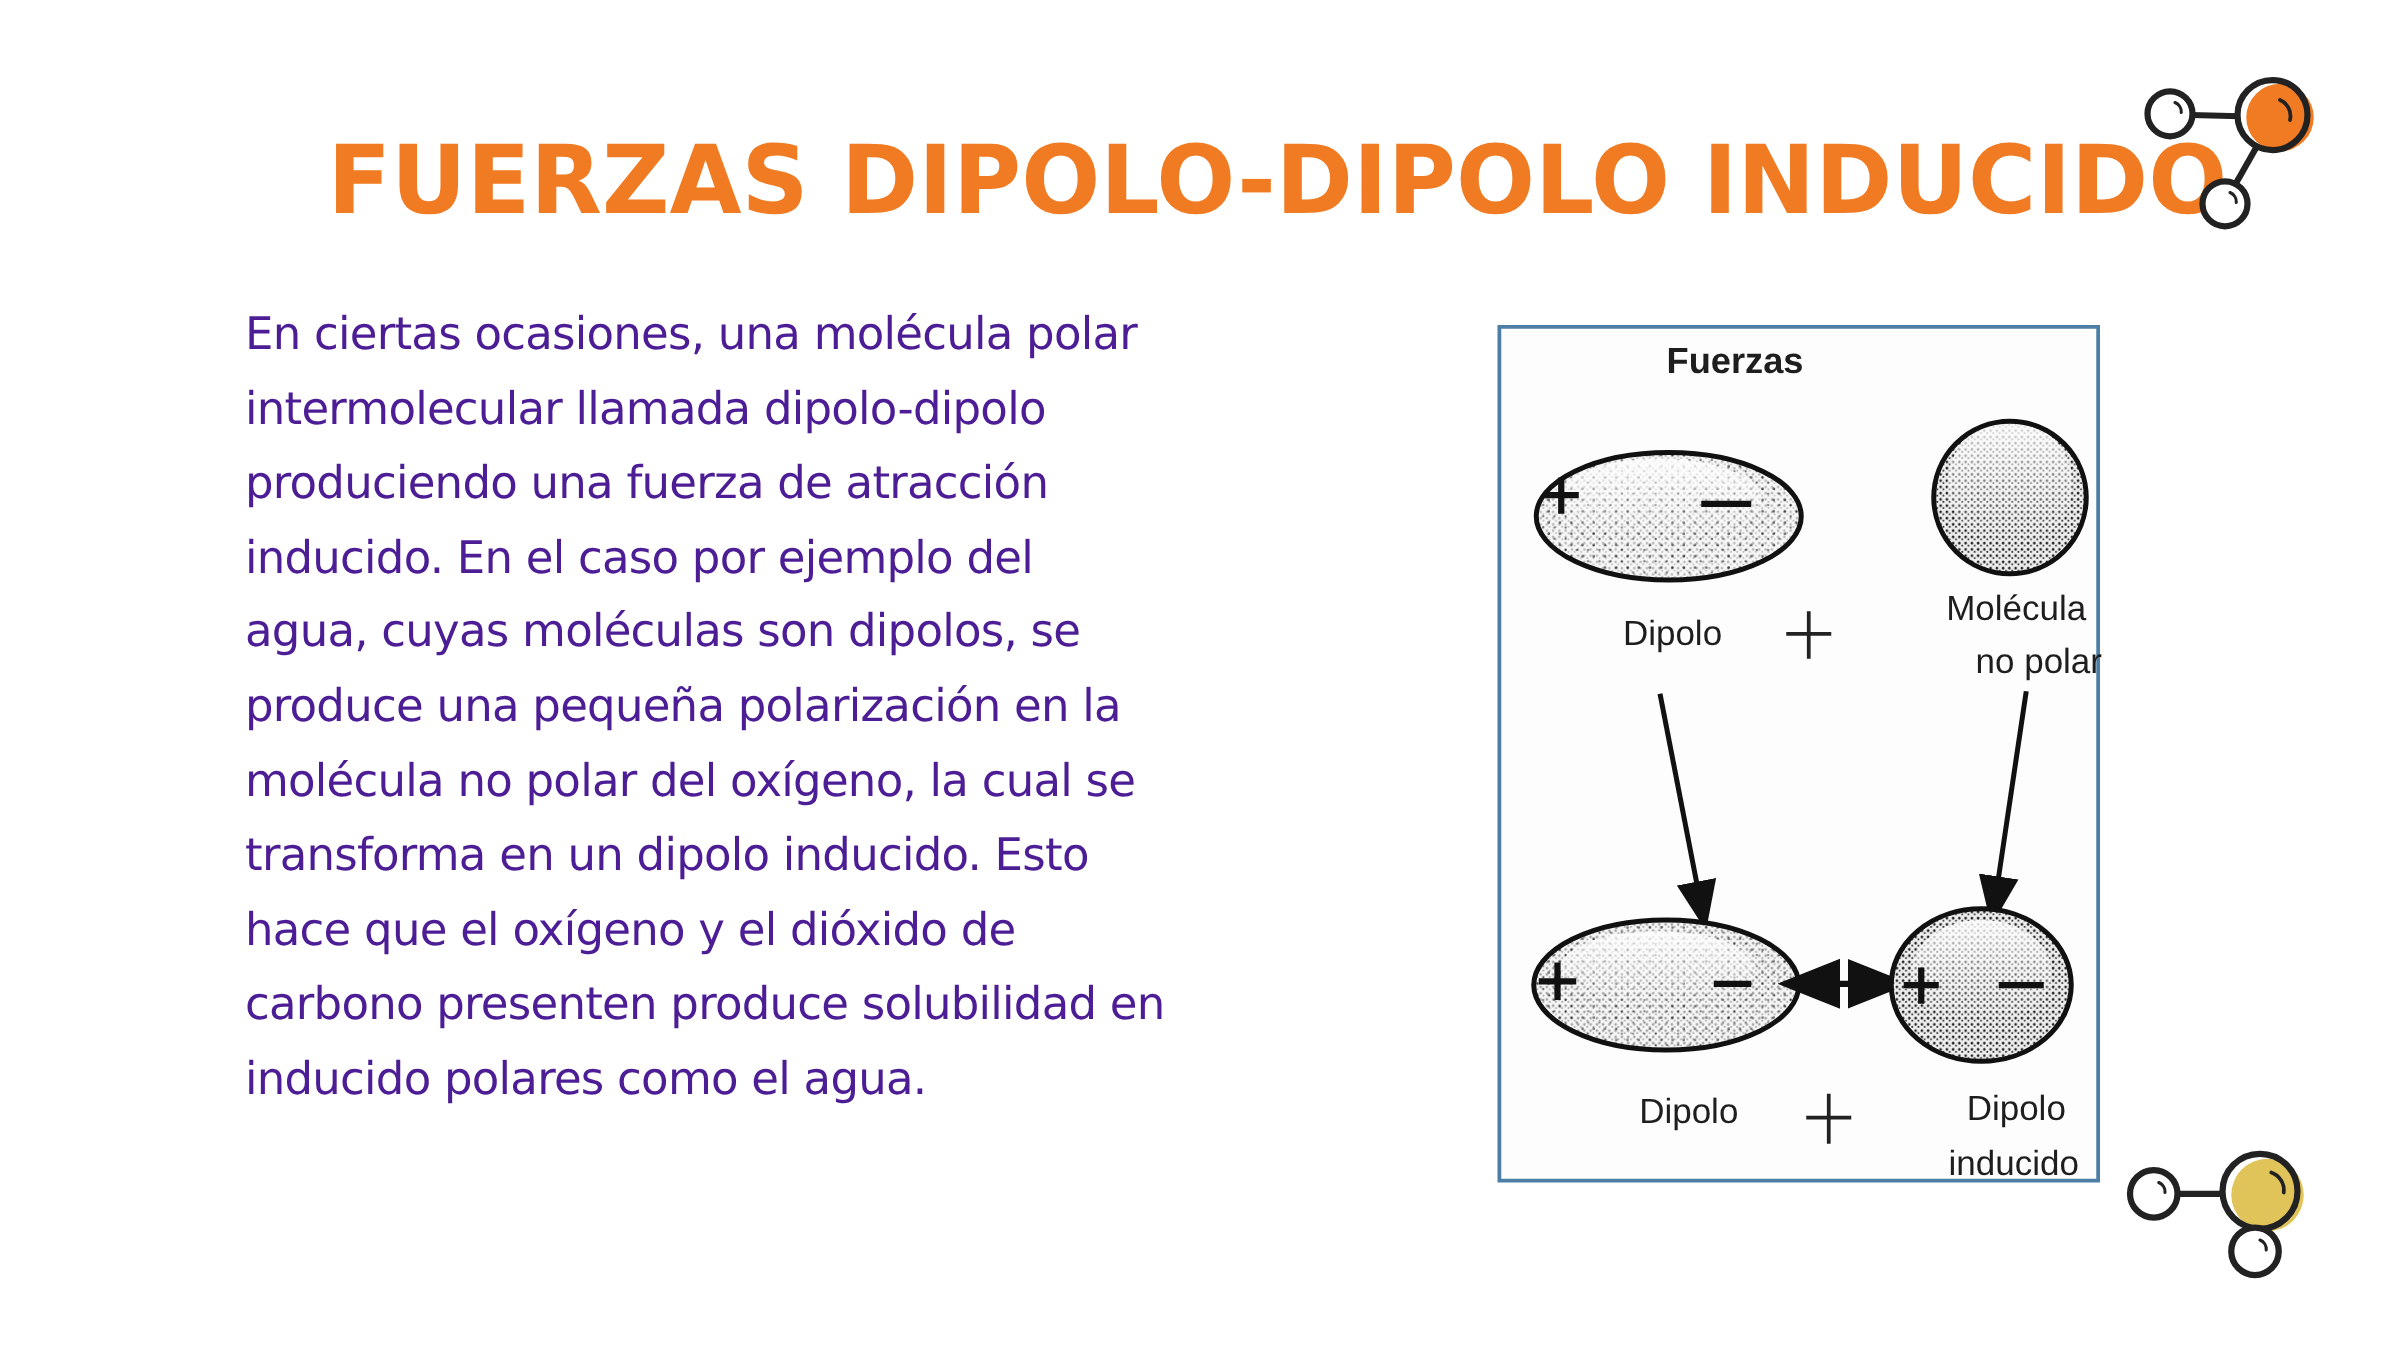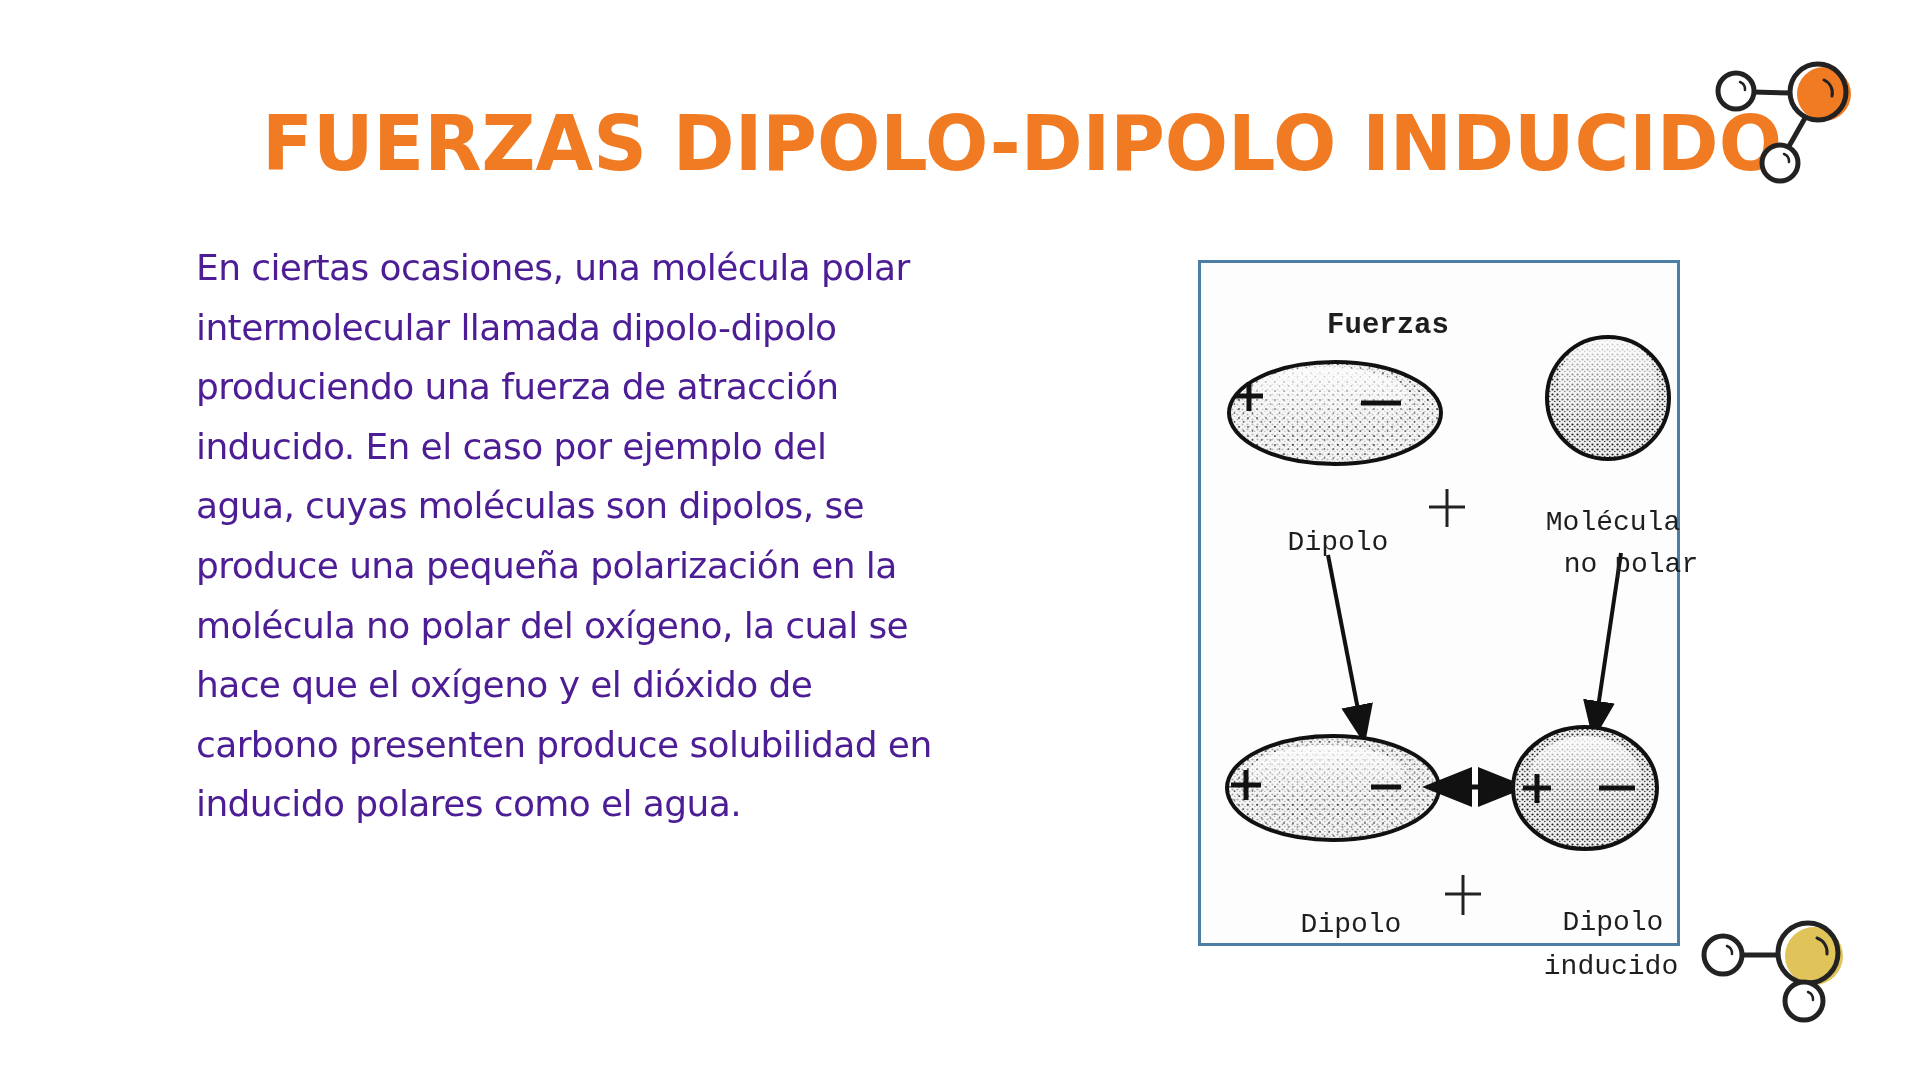--- a/index.html
+++ b/index.html
@@ -21,22 +21,22 @@
     font-size:36px; line-height:59.6px; color:#4c1d95;
     letter-spacing:-0.6px;
   }
   .body-line { display:block; white-space:nowrap; }
   .figure-box {
     position:absolute; left:1198px; top:260px; width:482px; height:686px;
     border:3px solid #4d7fa6; box-sizing:border-box; background:#fdfdfd;
   }
   .fig-svg { position:absolute; left:0; top:0; }
   .fig-text {
-    position:absolute; font-family:Liberation Mono, monospace;
-    color:#1e1e1e; white-space:nowrap; transform:translateX(-50%);margin-top:36px;
+    position:absolute; font-family:Liberation Sans, sans-serif;
+    color:#1e1e1e; white-space:nowrap; transform:translateX(-50%);
   }
   .fig-title { font-weight:bold; font-size:29px; }
   .fig-label { font-size:28px; }
   .molecule-icon { position:absolute; }
 </style>
 </head>
 <body>
 
 <div class="slide-title">FUERZAS DIPOLO-DIPOLO INDUCIDO</div>
 
@@ -53,20 +53,21 @@
 </svg>
 
 <div class="body-text">
   <span class="body-line">En ciertas ocasiones, una molécula polar</span>
   <span class="body-line">intermolecular llamada dipolo-dipolo</span>
   <span class="body-line">produciendo una fuerza de atracción</span>
   <span class="body-line">inducido. En el caso por ejemplo del</span>
   <span class="body-line">agua, cuyas moléculas son dipolos, se</span>
   <span class="body-line">produce una pequeña polarización en la</span>
   <span class="body-line">molécula no polar del oxígeno, la cual se</span>
+  <span class="body-line">transforma en un dipolo inducido. Esto</span>
   <span class="body-line">hace que el oxígeno y el dióxido de</span>
   <span class="body-line">carbono presenten produce solubilidad en</span>
   <span class="body-line">inducido polares como el agua.</span>
 </div>
 
 <div class="figure-box">
   <svg class="fig-svg" width="476" height="680" viewBox="0 0 476 680">
     <defs>
       <pattern id="stipple" width="9" height="9" patternUnits="userSpaceOnUse">
         <rect width="9" height="9" fill="#fbfbfb"></rect>

